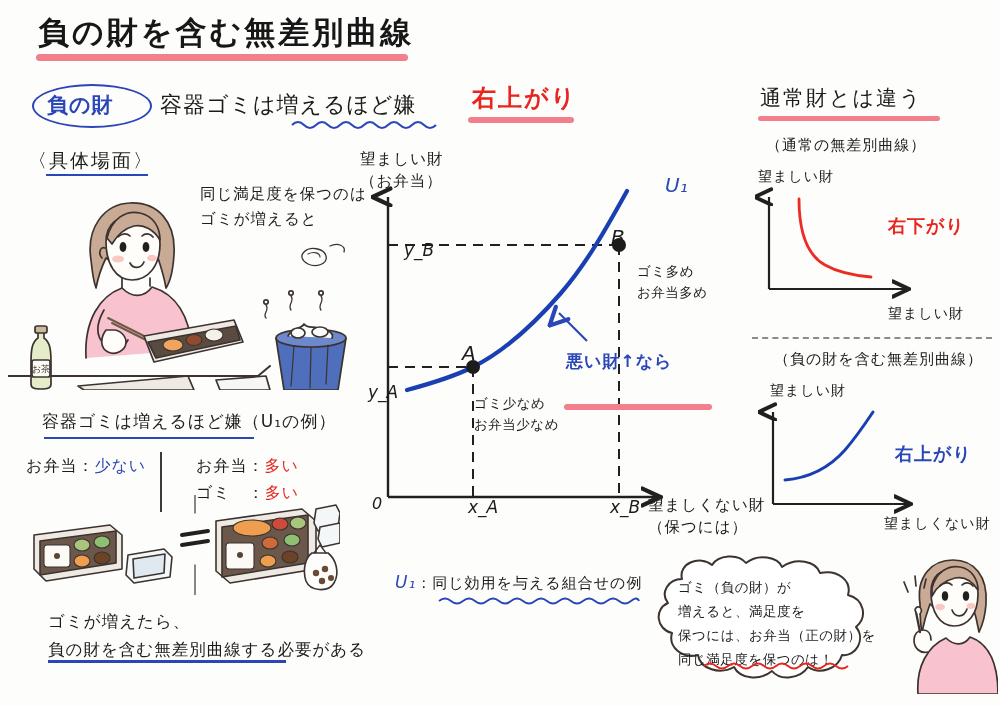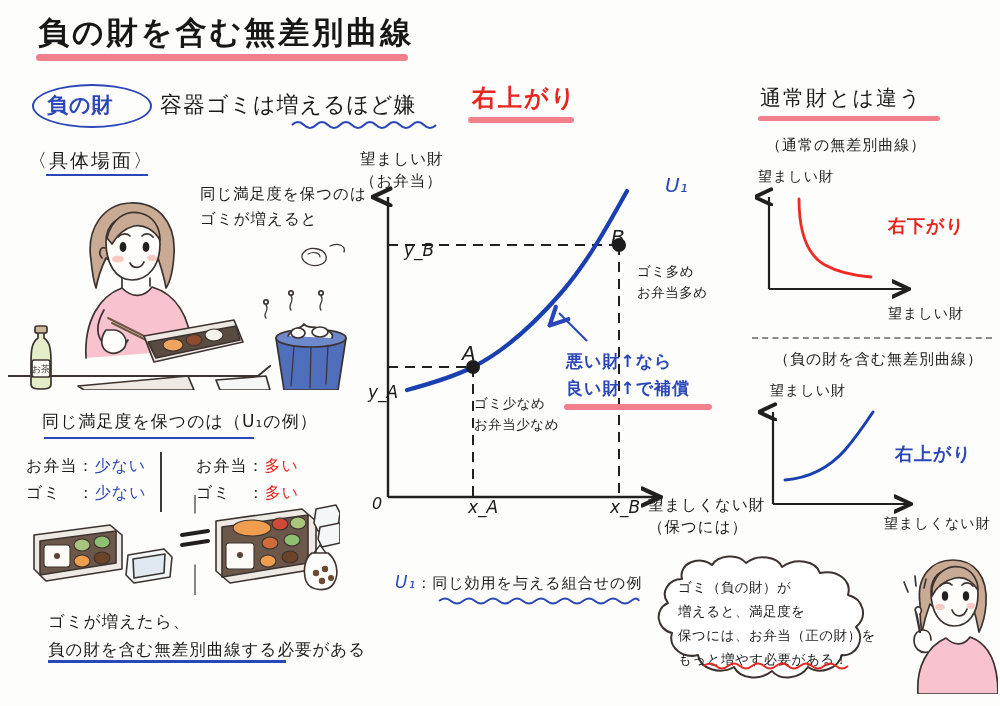--- a/index.html
+++ b/index.html
@@ -190,26 +190,25 @@
     <circle cx="283" cy="103" r="2.2"></circle>
     <path d="M313,120 C309,115 317,111 313,106" stroke-width="1.3"></path>
     <circle cx="313" cy="103" r="2.2"></circle>
 
     <path d="M296,62 C302,56 316,58 318,66 C320,74 308,78 300,74 C294,71 292,66 296,62 Z" stroke-width="1.3"></path>
     <path d="M300,64 C306,61 312,63 312,67" stroke-width="1.1"></path>
     <path d="M322,56 C330,52 338,56 336,62" stroke-width="1.3"></path>
   </g>
 </svg>
 
-<div class="abs nowrap" id="same-util">同じ満足度を保つのは（U₁の例）</div>
+<div class="abs nowrap" id="same-util">容器ゴミは増えるほど嫌（U₁の例）</div>
 <div class="abs" id="same-util-underline"></div>
 
 <div class="abs kv" id="kv-left">
   <div class="nowrap"><span>お弁当：</span><span class="blue">少ない</span></div>
-  <div class="nowrap"><span>ゴミ　：</span><span class="blue">少ない</span></div>
 </div>
 <div class="abs" id="eq-divider"></div>
 <div class="abs kv" id="kv-right">
   <div class="nowrap"><span>お弁当：</span><span class="red">多い</span></div>
   <div class="nowrap"><span>ゴミ　：</span><span class="red">多い</span></div>
 </div>
 
 <svg class="abs" id="illus-bottom" viewBox="0 0 310 100">
   <g stroke="#3c3330" stroke-width="1.6" fill="none" stroke-linecap="round" stroke-linejoin="round">
 
@@ -313,21 +312,20 @@
 <div class="abs" id="noteA">
   <div class="nowrap">ゴミ少なめ</div>
   <div class="nowrap">お弁当少なめ</div>
 </div>
 <div class="abs" id="noteB">
   <div class="nowrap">ゴミ多め</div>
   <div class="nowrap">お弁当多め</div>
 </div>
 <div class="abs" id="noteBlue">
   <div class="nowrap">悪い財↑なら</div>
-  <div class="nowrap">良い財↑で補償</div>
 </div>
 <div class="abs" id="noteBlue-underline"></div>
 
 <div class="abs nowrap" id="legend">
   <span id="legend-u">U₁</span><span>：同じ効用を与える組合せの例</span>
 </div>
 <svg class="abs" id="legend-wave" width="204" height="12">
   <path d="M2,7 Q8,2 14,7 T26,7 T38,7 T50,7 T62,7 T74,7 T86,7 T98,7 T110,7 T122,7 T134,7 T146,7 T158,7 T170,7 T182,7 T194,7 T202,7" fill="none" stroke="#2a46b8" stroke-width="1.9"></path>
 </svg>
 
@@ -378,21 +376,21 @@
   <path d="M34,24 C30,8 52,0 64,10 C70,0 90,-2 98,8 C110,-2 130,2 134,12
            C148,2 168,6 172,18 C190,14 204,26 200,40 C216,44 220,62 208,72
            C218,84 208,102 194,100 C190,114 172,120 160,112 C152,124 132,126 124,116
            C112,126 92,124 86,112 C72,120 52,114 50,100 C34,104 20,92 24,78
            C8,74 6,54 20,48 C12,38 20,24 34,24 Z" fill="#ffffff" stroke="#3c3330" stroke-width="2" stroke-linejoin="round"></path>
 </svg>
 <div class="abs" id="bubble-text">
   <div class="nowrap">ゴミ（負の財）が</div>
   <div class="nowrap">増えると、満足度を</div>
   <div class="nowrap">保つには、お弁当（正の財）を</div>
-  <div class="nowrap">もっと増やす必要がある！</div>
+  <div class="nowrap">同じ満足度を保つのは！</div>
 </div>
 <svg class="abs" id="bubble-wave" width="152" height="12">
   <path d="M2,7 Q8,2 14,7 T26,7 T38,7 T50,7 T62,7 T74,7 T86,7 T98,7 T110,7 T122,7 T134,7 T146,7" fill="none" stroke="#e8251f" stroke-width="1.9"></path>
 </svg>
 
 <svg class="abs" id="girl" viewBox="0 0 100 142">
   <g stroke="#3c3330" stroke-width="1.7" fill="none" stroke-linecap="round" stroke-linejoin="round">
 
     <path d="M22,52 C18,24 34,8 55,8 C76,8 90,24 88,52 C87,66 84,74 81,80
              C79,68 76,58 74,52 C64,60 40,62 32,52 C29,60 26,70 24,80 C22,72 22,60 22,52 Z" fill="#c9ab95"></path>

